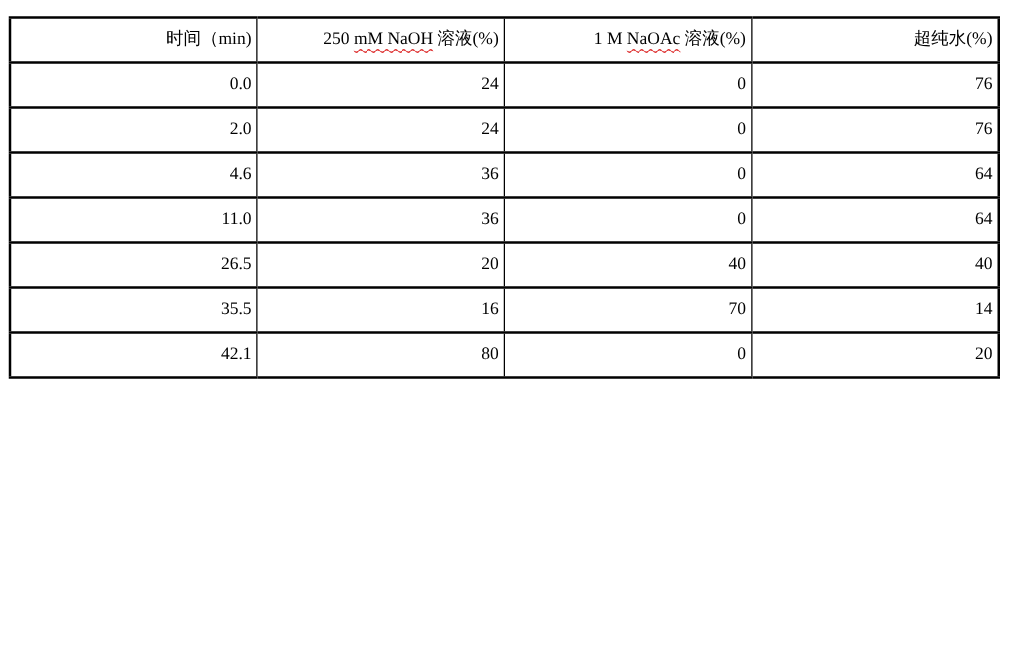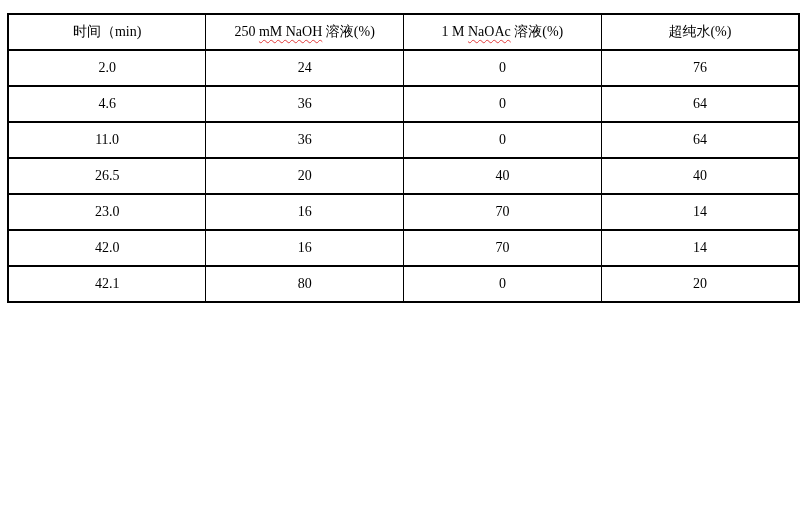--- a/index.html
+++ b/index.html
@@ -30,21 +30,21 @@
     border: 2px solid #000000;
   }
   table.gradient-table th,
   table.gradient-table td {
     border-left: 1px solid #000000;
     border-right: 1px solid #000000;
     border-top: 2px solid #000000;
     border-bottom: 2px solid #000000;
     height: 36px;
     padding: 4px 4px;
-    text-align: center;
+    text-align: right;
     vertical-align: middle;
     font-size: 14px;
     font-weight: normal;
     line-height: 1.1;
     white-space: nowrap;
     overflow: hidden;
   }
   .spellcheck {
     text-decoration: underline wavy #e03a3a;
     text-decoration-thickness: 1px;
@@ -68,20 +68,26 @@
         <th>
           <span>1 M </span><span class="spellcheck">NaOAc</span><span> 溶液(%)</span>
         </th>
         <th>
           <span>超纯水(%)</span>
         </th>
       </tr>
     </thead>
     <tbody>
         <tr>
+          <td>0.0</td>
+          <td>24</td>
+          <td>0</td>
+          <td>76</td>
+        </tr>
+        <tr>
           <td>2.0</td>
           <td>24</td>
           <td>0</td>
           <td>76</td>
         </tr>
         <tr>
           <td>4.6</td>
           <td>36</td>
           <td>0</td>
           <td>64</td>
@@ -92,27 +98,21 @@
           <td>0</td>
           <td>64</td>
         </tr>
         <tr>
           <td>26.5</td>
           <td>20</td>
           <td>40</td>
           <td>40</td>
         </tr>
         <tr>
-          <td>23.0</td>
-          <td>16</td>
-          <td>70</td>
-          <td>14</td>
-        </tr>
-        <tr>
-          <td>42.0</td>
+          <td>35.5</td>
           <td>16</td>
           <td>70</td>
           <td>14</td>
         </tr>
         <tr>
           <td>42.1</td>
           <td>80</td>
           <td>0</td>
           <td>20</td>
         </tr>

